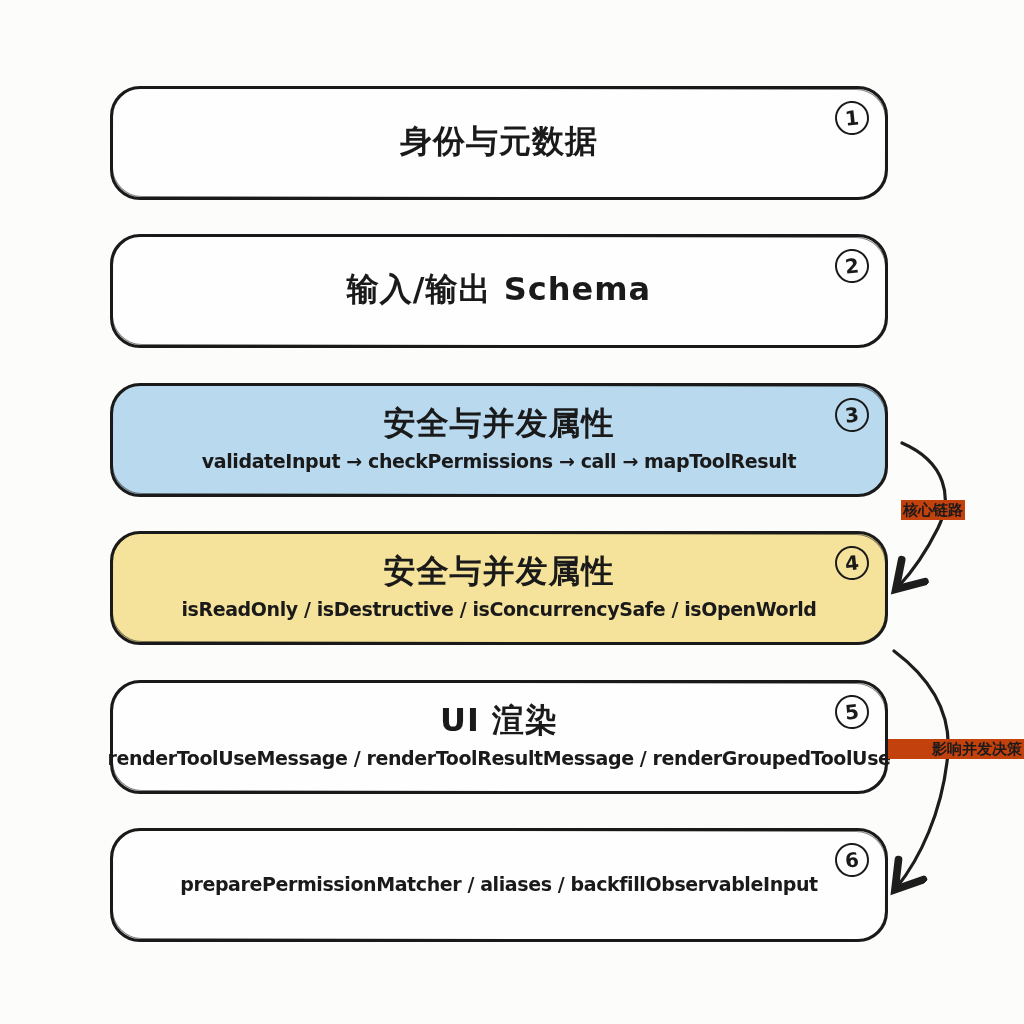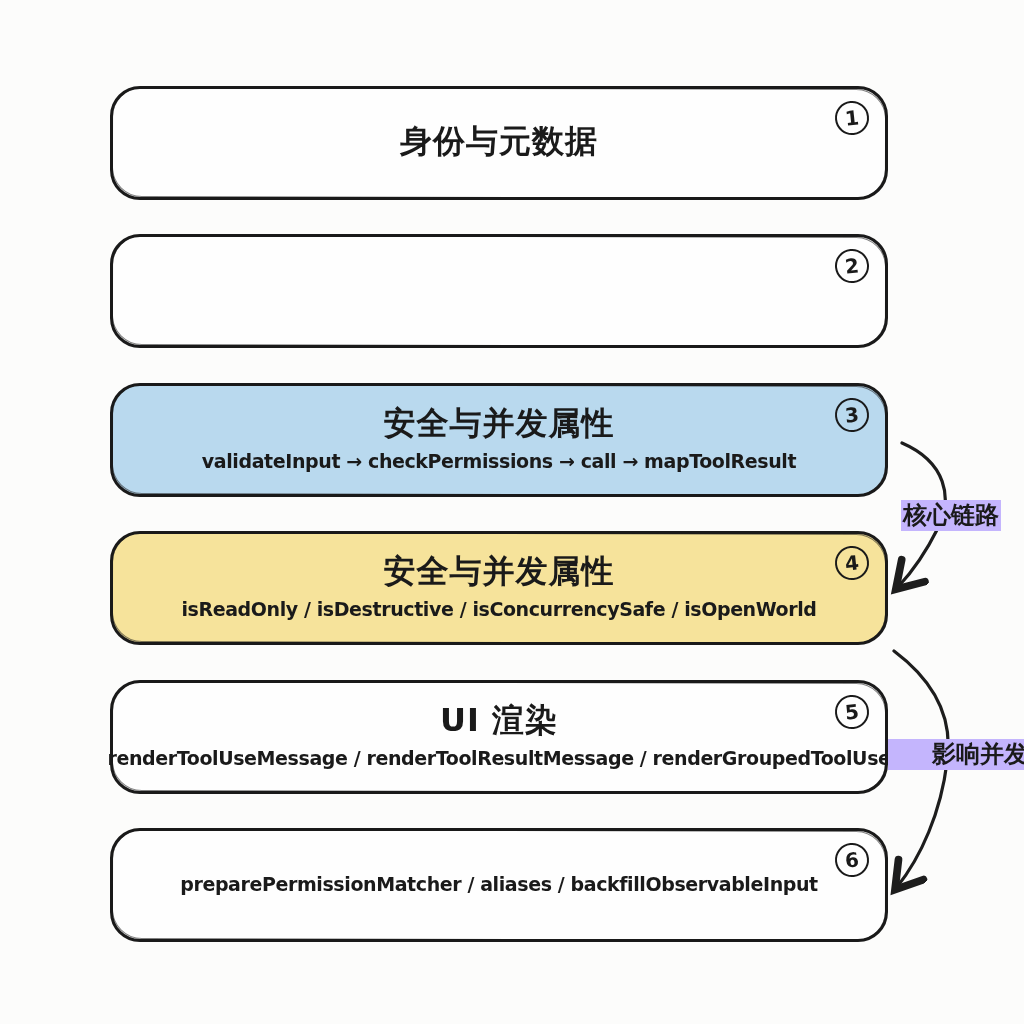--- a/index.html
+++ b/index.html
@@ -87,42 +87,43 @@
     position: absolute;
     inset: 0;
     width: 1024px;
     height: 1024px;
     z-index: 3;
     pointer-events: none;
   }
   .arrow-label {
     position: absolute;
     z-index: 4;
-    font-size: 24px;
+    font-size: 15px;
     font-weight: bold;
     white-space: nowrap;
-    background: #c4b5fd;
+    background: #c2410c;
     padding: 1px 2px;
     line-height: 1.2;
   }
   .arrow-label-1 { left: 901px; top: 500px; }
   .arrow-label-2 { left: 888px; top: 739px; padding-left: 44px; }
 </style>
 </head>
 <body>
 
 <div class="diagram">
 
   <div class="box box-1" style="background: rgb(254, 254, 254);">
     <span class="badge">1</span>
     <div class="box-title">身份与元数据</div>
   </div>
 
   <div class="box box-2" style="background: rgb(254, 254, 254);">
     <span class="badge">2</span>
+    <div class="box-title">输入/输出 Schema</div>
   </div>
 
   <div class="box box-3" style="background: rgb(185, 217, 238);">
     <span class="badge">3</span>
     <div class="box-title">安全与并发属性</div>
     <div class="box-subtitle">validateInput → checkPermissions → call → mapToolResult</div>
   </div>
 
   <div class="box box-4" style="background: rgb(246, 227, 155);">
     <span class="badge">4</span>

